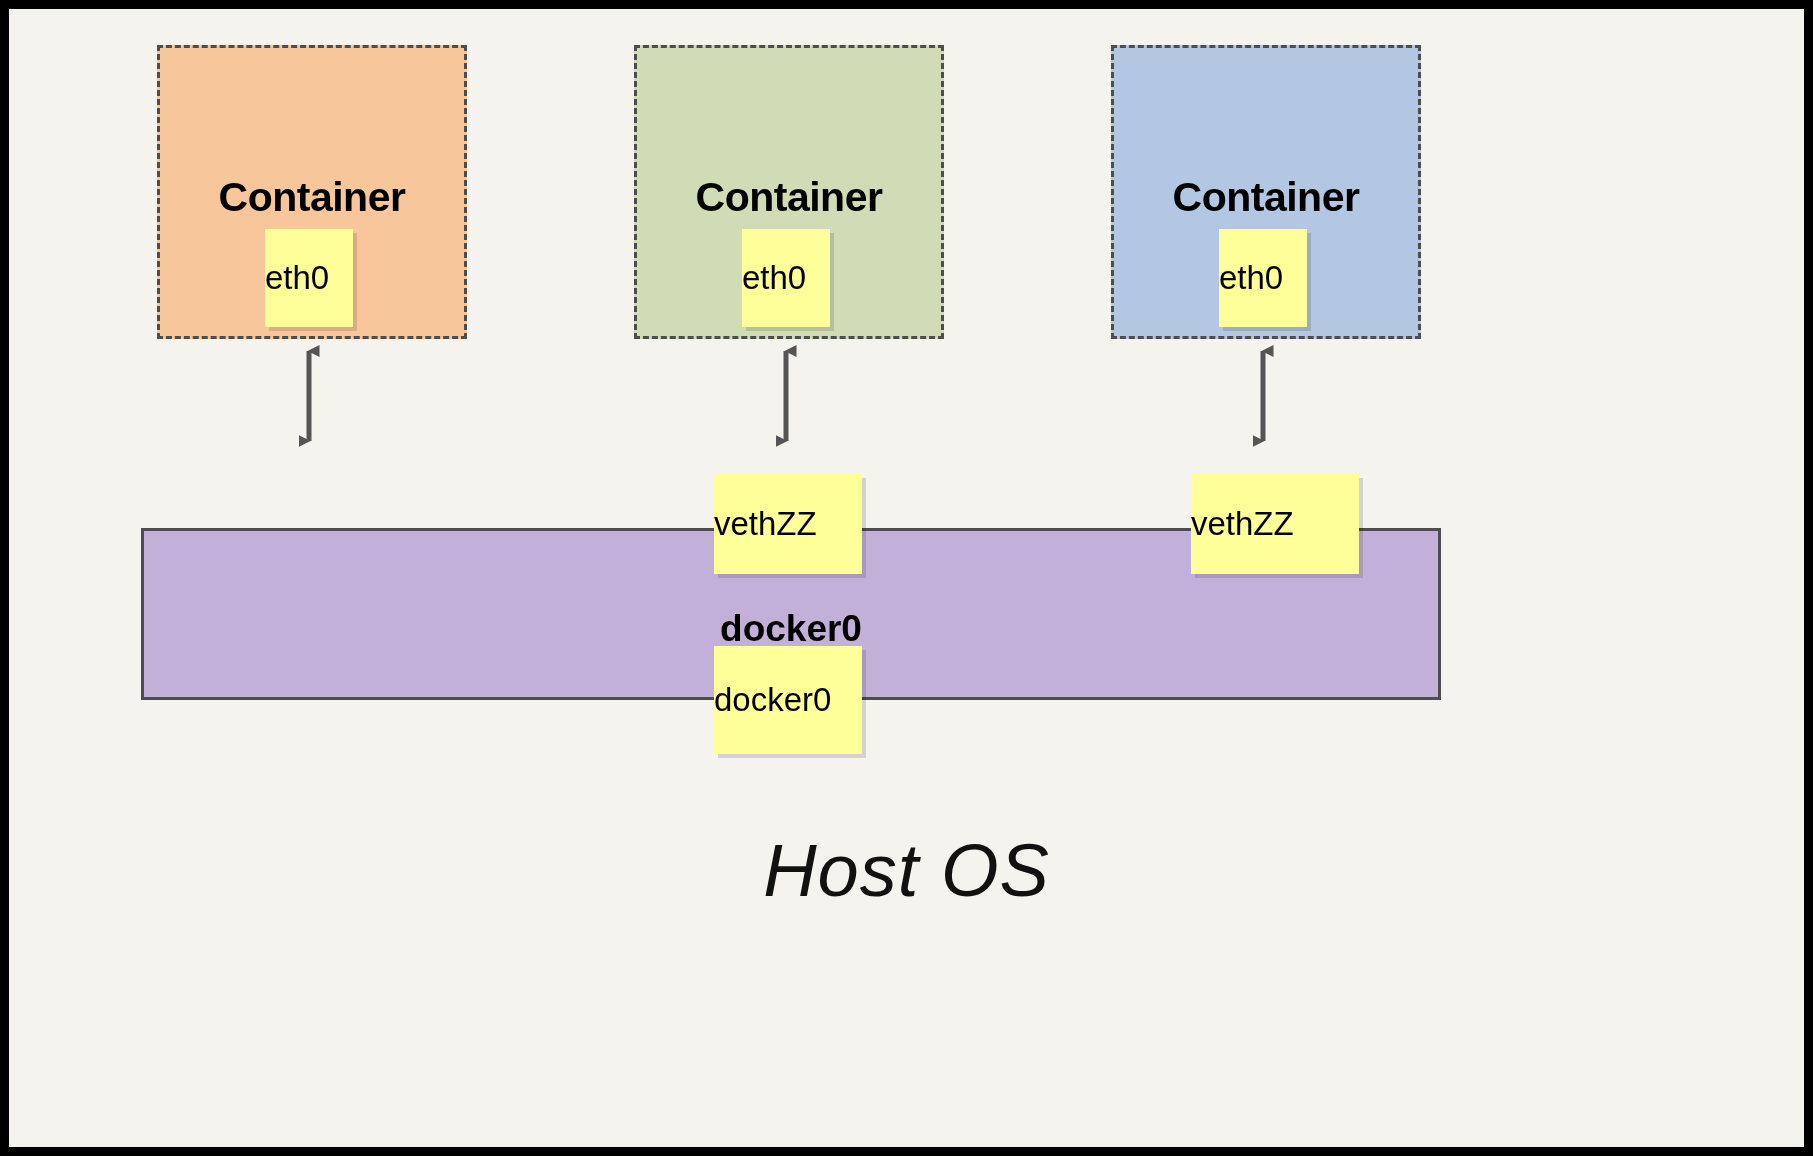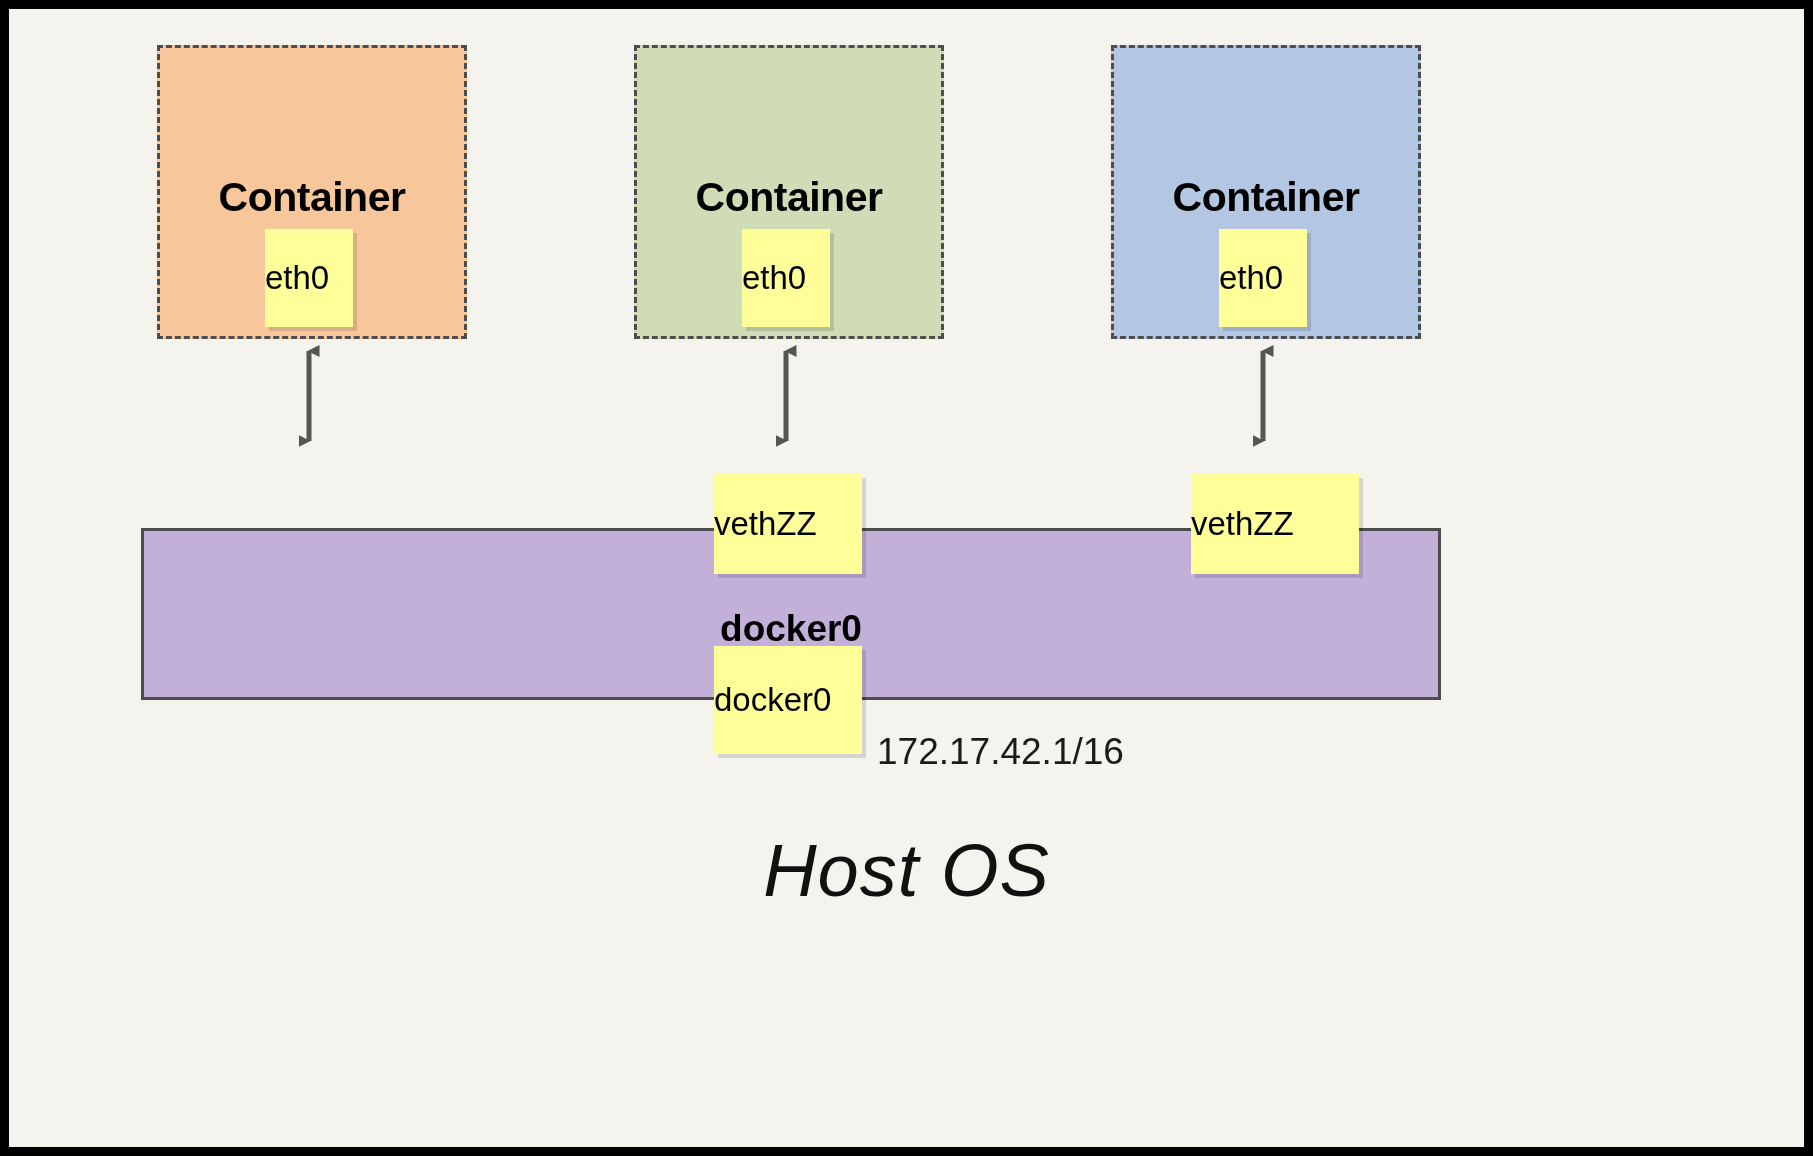--- a/index.html
+++ b/index.html
@@ -165,18 +165,17 @@
     </div>
 
     <div class="yellow-box" style="left:1182px; top:465px; width:168px; height:100px;">
       <span>vethZZ</span>
     </div>
 
     <div class="yellow-box" style="left:705px; top:637px; width:148px; height:108px;">
       <span>docker0</span>
     </div>
 
-    <div id="bridge-ip" style="left:868px; top:722px;">172.17.42.1/16</div>
 
     <div id="host-os-label" style="top:819px;">Host OS</div>
 
   </div>
 </div>
 
 </body></html>

